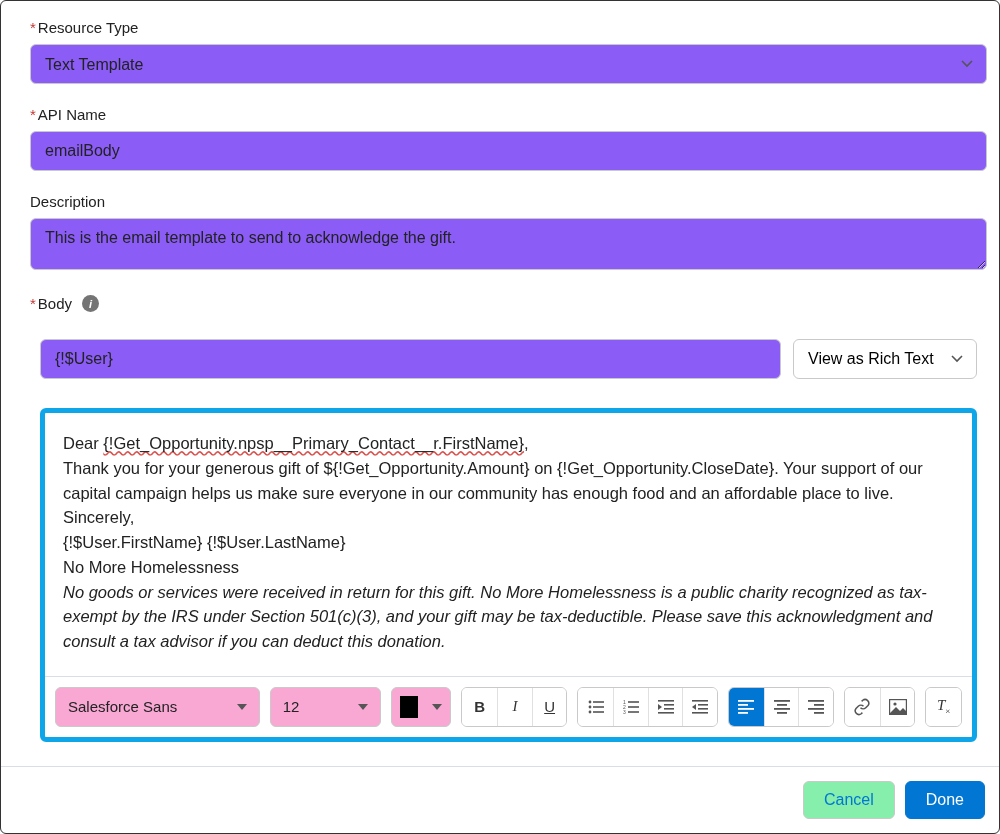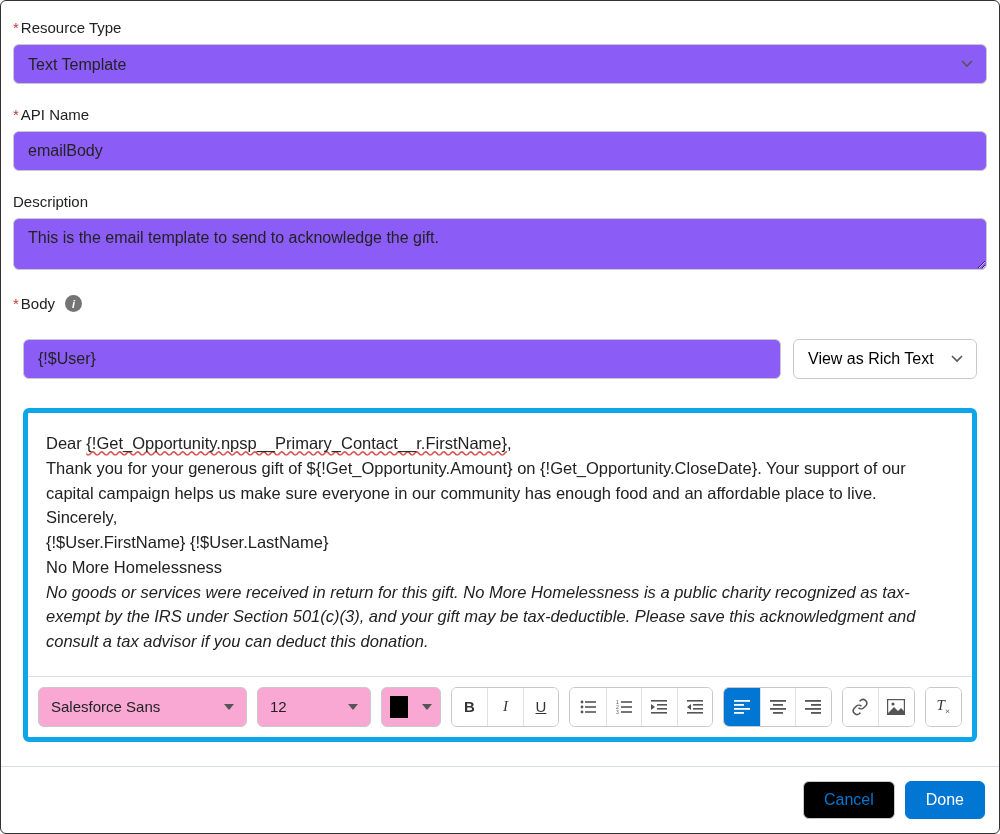--- a/index.html
+++ b/index.html
@@ -1,21 +1,21 @@
 <!DOCTYPE html>
 <html><head>
 <meta charset="utf-8">
 <style>
 * { box-sizing: border-box; margin: 0; padding: 0; }
 body { font-family: -apple-system, BlinkMacSystemFont, "Segoe UI", Arial, sans-serif; font-size: 15px; color: #222; background: #fff; }
 .modal { width: 1000px; height: 834px; border: 1.5px solid #333; border-radius: 6px; display: flex; flex-direction: column; overflow: hidden; }
 .modal-header { text-align: center; padding: 16px 0 18px 0; border-bottom: 1px solid #d8dde6; }
 .modal-header h1 { font-size: 27px; font-weight: 700; color: #222; }
 .modal-body { padding: 18px 12px 0 12px; flex: 1; overflow: auto; }
-.field { margin-bottom: 22px; }
+.field { margin-bottom: 22px; margin-left: 17px; }
 .field-label { font-size: 15px; margin-bottom: 8px; display: block; }
 .req { color: #c23934; margin-right: 2px; }
 .select-wrap { position: relative; }
 .select, .text-input, .textarea, .merge-input, .dd-select {
   width: 100%; border: 1px solid #c9c9c9; border-radius: 6px; background: #8b5cf6;
   font-size: 16px; padding: 10px 14px; font-family: inherit; color: #222;
 }
 .select { height: 40px; appearance: none; padding-right: 38px; }
 .select-caret { position: absolute; right: 14px; top: 50%; transform: translateY(-50%); pointer-events: none; color: #444; }
 .textarea { height: 52px; resize: vertical; }
@@ -36,21 +36,21 @@
 .tb-btn + .tb-btn { border-left: 1px solid #e0e0e0; }
 .tb-btn.active { background: #0176d3; color: #fff; }
 .tb-select { height: 40px; border: 1px solid #c9c9c9; border-radius: 6px; background: #f9a8d4; display: flex; align-items: center; padding: 0 12px; gap: 14px; cursor: pointer; position: relative; }
 .font-select { width: 222px; justify-content: space-between; }
 .size-select { width: 120px; justify-content: space-between; }
 .color-select { width: 60px; justify-content: space-between; padding: 0 8px; }
 .color-swatch { width: 22px; height: 22px; background: #000; }
 .caret-dn { border-left: 5px solid transparent; border-right: 5px solid transparent; border-top: 6px solid #555; display: inline-block; }
 .modal-footer { border-top: 1px solid #d8dde6; padding: 14px 14px; display: flex; justify-content: flex-end; gap: 10px; }
 .btn { height: 38px; padding: 0 20px; border-radius: 6px; font-size: 16px; cursor: pointer; font-family: inherit; }
-.btn-neutral { background: #000000; border: 1px solid #c9c9c9; color: #0176d3; }
+.btn-neutral { background: #86efac; border: 1px solid #c9c9c9; color: #0176d3; }
 .btn-primary { background: #0176d3; border: 1px solid #0176d3; color: #fff; }
 svg { display: block; }
 </style>
 </head>
 <body>
 
 <div class="modal">
 
 
   <div class="modal-body">

